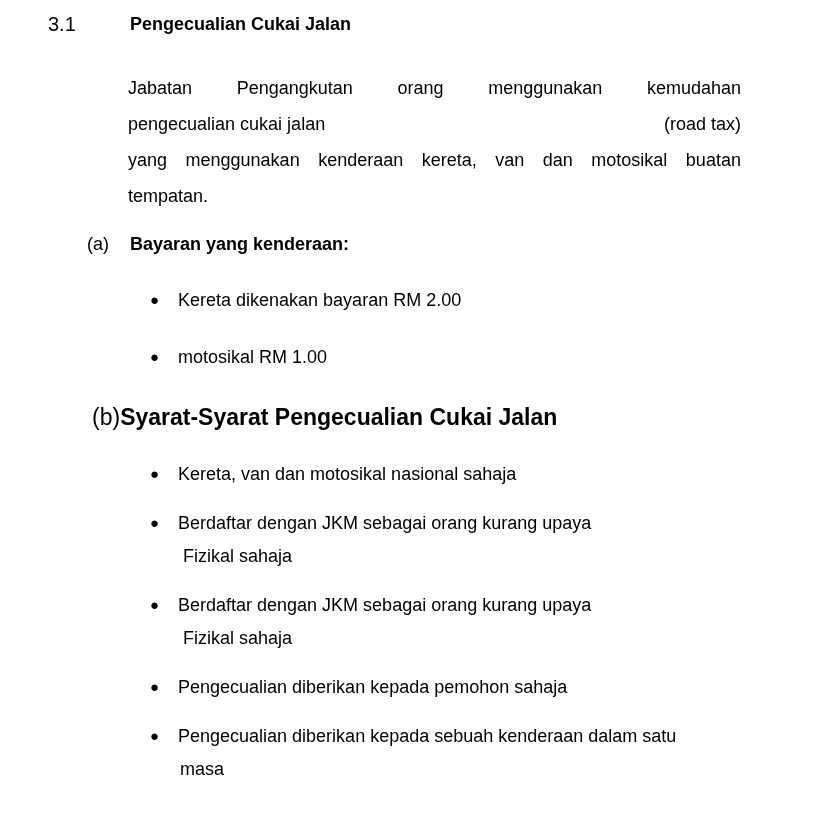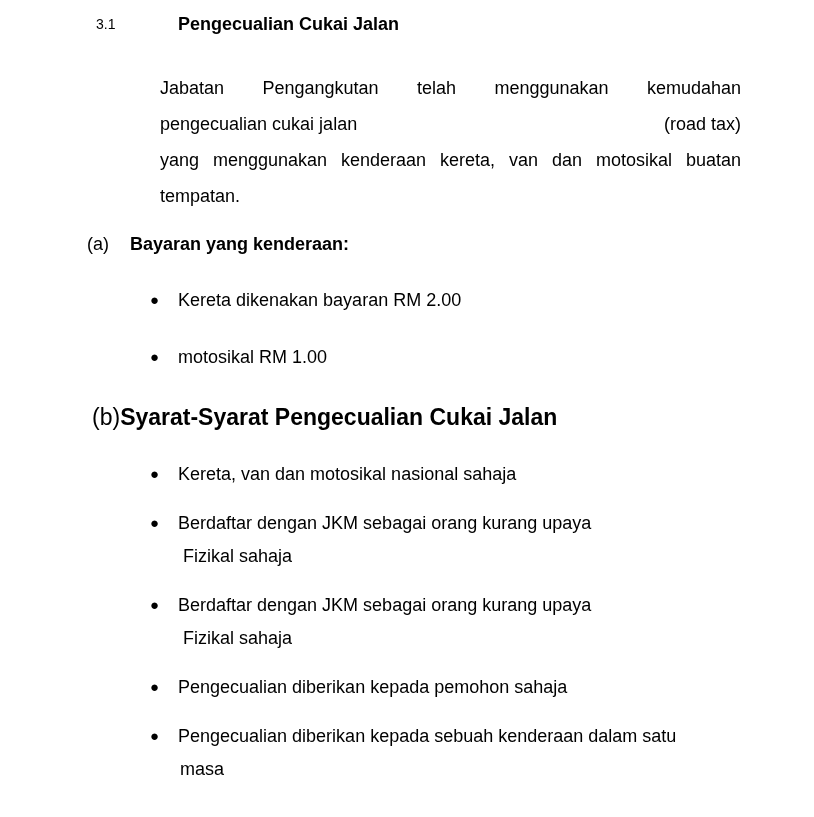--- a/index.html
+++ b/index.html
@@ -20,45 +20,43 @@
   
   .section-head {
     position: absolute;
     left: 48px;
     top: 12px;
     width: 700px;
     display: flex;
     align-items: flex-start;
   }
   .section-number {
-    font-size: 14px;
+    font-size: 20px;
     line-height: 24px;
     flex: 0 0 82px;
-    margin-left: 48px;
   }
   .section-title {
     font-size: 18px;
     line-height: 24px;
     font-weight: bold;
   }
 
   
   .body-para {
     position: absolute;
     left: 128px;
     top: 70px;
     width: 613px;
     font-size: 18px;
     line-height: 36px;
     text-align: justify;
   }
   .body-para .ln {
     display: block;
     white-space: nowrap;
-    margin-left: 32px;
   }
   .body-para .ln.justified {
     display: flex;
     justify-content: space-between;
   }
   .body-para b { font-weight: bold; }
 
   
   .item-a {
     position: absolute;
@@ -126,21 +124,21 @@
 
   <div class="section-head">
     <span class="section-number">3.1</span>
     <span class="section-title">Pengecualian Cukai Jalan</span>
   </div>
 
   <div class="body-para">
     <span class="ln justified">
       <span>Jabatan</span>
       <span>Pengangkutan</span>
-      <span>telah</span>
+      <span>orang</span>
       <span>menggunakan</span>
       <span>kemudahan</span>
     </span>
     <span class="ln justified">
       <span>pengecualian cukai  jalan</span>
       <span>(road tax)</span>
     </span>
     <span class="ln justified">
       <span>yang</span>
       <span>menggunakan</span>

